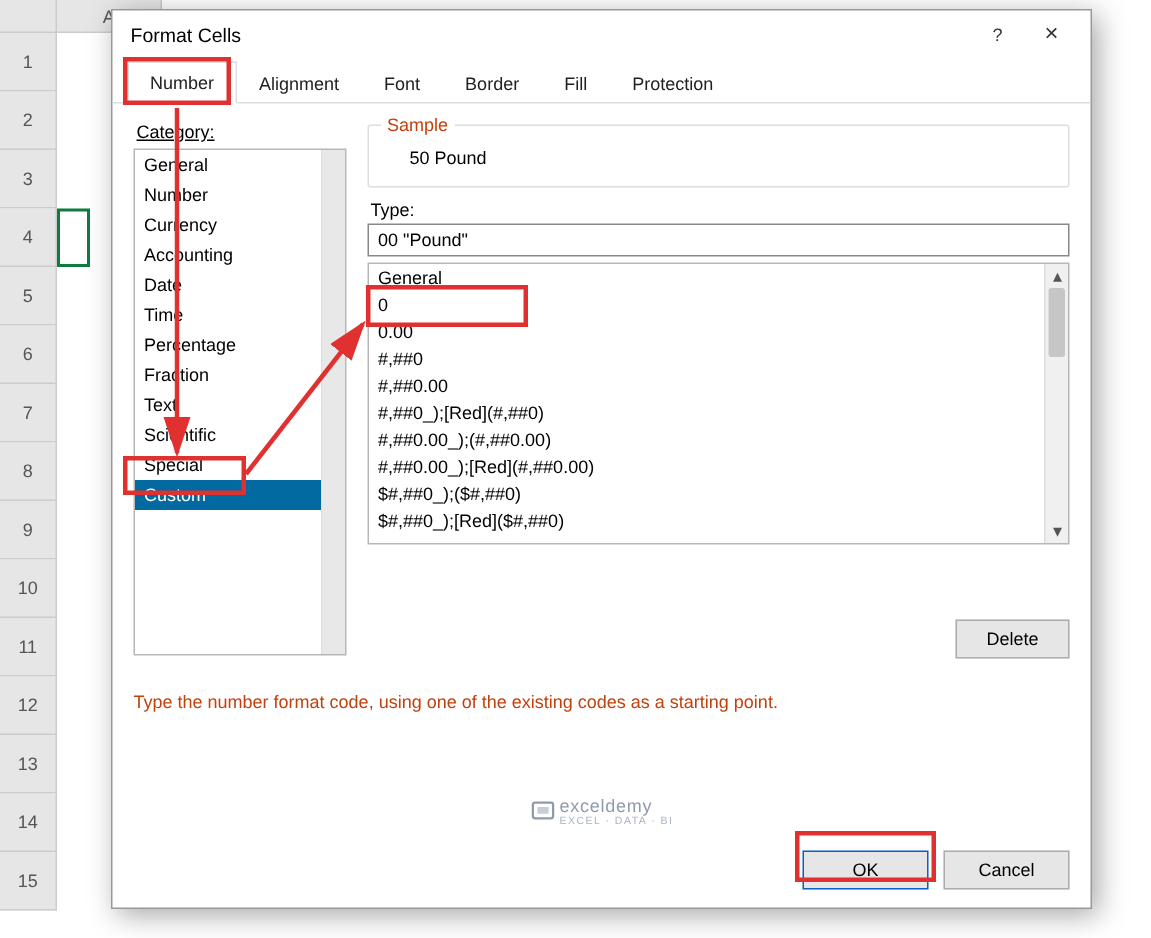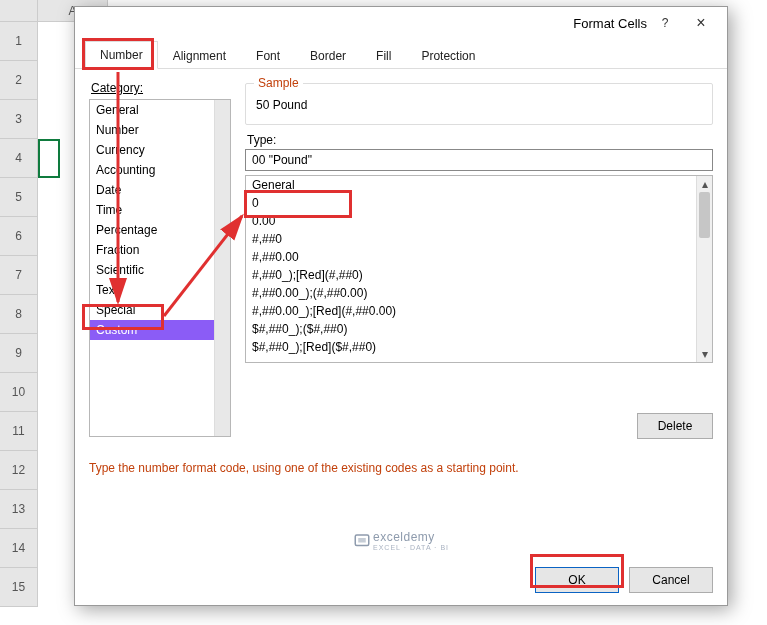--- a/index.html
+++ b/index.html
@@ -13,47 +13,47 @@
   .rowhdr { position: absolute; top: 22px; left: 0; width: 38px; }
   .rhcell { width: 38px; height: 39px; background: #e6e6e6; border-right: 1px solid #ccc; border-bottom: 1px solid #ccc; text-align: center; line-height: 39px; color: #555; }
   .selCell { position:absolute; top:139px; left:38px; width:22px; height:39px; border:2px solid #0f7b3e; background:#fff; pointer-events:none; }
 
   
   .dialog {
     position: absolute; top: 6px; left: 74px; width: 654px; height: 600px;
     background: #fff; border: 1px solid #999; box-shadow: 4px 4px 18px rgba(0,0,0,0.35);
     display: flex; flex-direction: column;
   }
-  .titlebar { height: 32px; display: flex; align-items: center; padding: 0 8px 0 12px; text-align: right; }
+  .titlebar { height: 32px; display: flex; align-items: center; padding: 0 8px 0 12px; }
   .titlebar .title { flex: 1; font-size: 13px; }
   .titlebar .btn { width: 36px; height: 26px; display: flex; align-items: center; justify-content: center; color: #333; }
 
   .tabs { display: flex; align-items: flex-end; height: 30px; padding: 0 10px; border-bottom: 1px solid #ddd; gap: 0; }
   .tabwrap { position: relative; }
   .tab { padding: 6px 14px; border: 1px solid transparent; border-bottom: none; background: transparent; position: relative; top: 1px; color: #222; }
   .tab.active { border-color: #ddd; border-bottom: 1px solid #fff; background: #fff; }
 
   .body { flex: 1; padding: 10px 14px 4px 14px; position: relative; }
 
   .catLabel { margin: 2px 0 2px 2px; text-decoration: underline; }
   .catbox {
     position: absolute; top: 30px; left: 14px; width: 142px; height: 338px;
     border: 1px solid #b7b7b7; background: #fff; display: flex;
   }
   .catlist { flex: 1; overflow: hidden; }
   .catitem { padding: 2px 6px; line-height: 16px; cursor: default; }
-  .catitem.sel { background: #8b5cf6; color: #fff; }
+  .catitem.sel { background: #0369a1; color: #fff; }
   .catscroll { width: 16px; background: #f0f0f0; border-left: 1px solid #ddd; position: relative; }
   .catscroll .thumb { position: absolute; top: 0; left: 0; right: 0; height: 100%; background: #e8e8e8; }
 
   .rightpane { position: absolute; top: 8px; left: 170px; right: 14px; }
 
   .sampGroup { border: 1px solid #ddd; padding: 10px 10px 12px 10px; margin: 6px 0 8px 0; position: relative; border-radius: 2px; }
   .sampGroup .legend { position: absolute; top: -8px; left: 8px; background: #fff; padding: 0 4px; color: #c2410c; }
-  .sampVal { padding-top: 4px; }
+  .sampVal { padding-top: 4px; margin-left: 17px; }
 
   .typeLbl { margin: 4px 0 2px 2px; }
   .typeInput { width: 100%; height: 22px; border: 1px solid #888; padding: 2px 6px; }
 
   .fmtbox { margin-top: 4px; border: 1px solid #b7b7b7; height: 188px; display: flex; }
   .fmtlist { flex: 1; overflow: hidden; background:#fff; }
   .fmtitem { padding: 1px 6px; line-height: 16px; white-space: nowrap; overflow:hidden; }
   .fmtscroll { width: 16px; background: #f0f0f0; border-left: 1px solid #ddd; position: relative; }
   .fmtscroll .arrow { width: 16px; height: 16px; display:flex; align-items:center; justify-content:center; color:#555; }
   .fmtscroll .track { position:absolute; top:16px; bottom:16px; left:0; right:0; }
@@ -136,22 +136,22 @@
     <div class="catbox">
       <div class="catlist" id="catlist">
           <div class="catitem">General</div>
           <div class="catitem">Number</div>
           <div class="catitem">Currency</div>
           <div class="catitem">Accounting</div>
           <div class="catitem">Date</div>
           <div class="catitem">Time</div>
           <div class="catitem">Percentage</div>
           <div class="catitem">Fraction</div>
+          <div class="catitem">Text</div>
           <div class="catitem">Scientific</div>
-          <div class="catitem">Text</div>
           <div class="catitem">Special</div>
           <div class="catitem sel">Custom</div>
         </div>
       <div class="catscroll">
           <div class="thumb"></div>
         </div>
     </div>
 
     <div class="rightpane">
       <div class="sampGroup">

